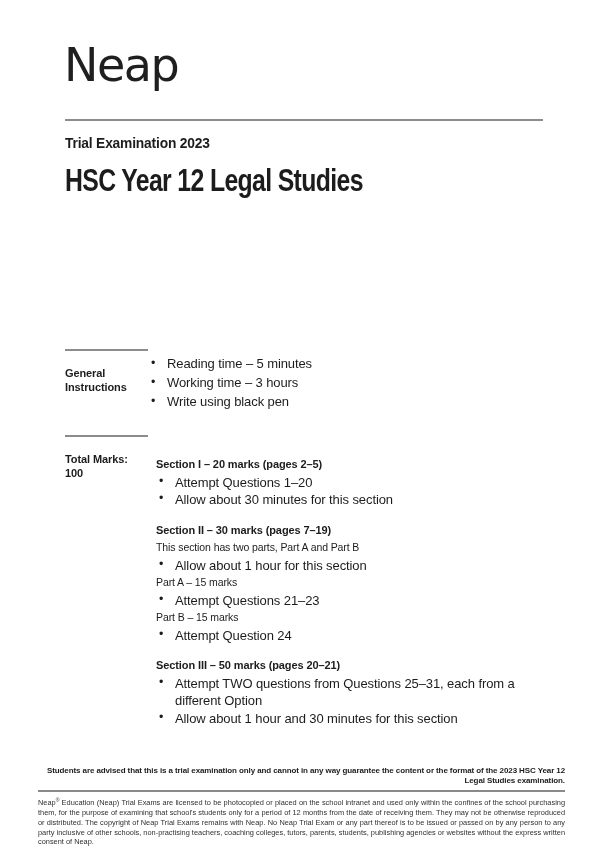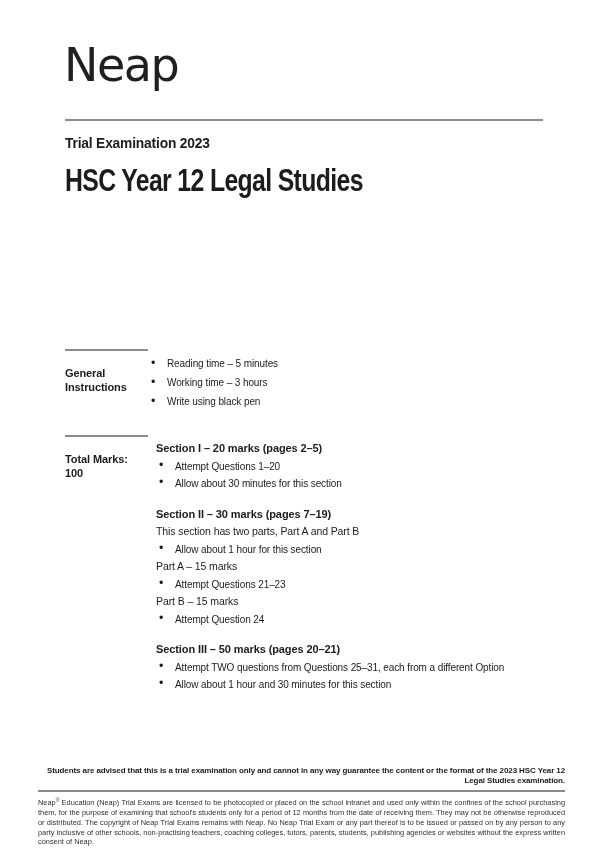--- a/index.html
+++ b/index.html
@@ -48,38 +48,38 @@
     border-top:2px solid #8c8c8c;
     padding-top:15px;
     font-weight:bold; font-size:11px; line-height:14px;
     letter-spacing:-0.1px;
   }
   .info-content { padding-top:5px; width:397px; }
 
   ul.bullet-list { list-style:none; }
   .bullet-item {
     position:relative; padding-left:19px;
-    font-size:10px; line-height:17.5px; letter-spacing:-0.1px;
+    font-size:13px; line-height:17.5px; letter-spacing:-0.1px;
   }
   .bullet-item::before {
     content:"\2022";
     position:absolute; left:3px; top:-1px;
     font-size:12.5px;
   }
   ul.bullet-list .bullet-item { line-height:19px; }
   ul.bullet-list .bullet-item::before { top:0; }
 
   .plain-line {
     font-size:10.5px; line-height:17.5px; letter-spacing:-0.1px;
   }
   .section-heading {
     font-weight:bold; font-size:11px; line-height:17.5px;
     margin-top:13px; letter-spacing:-0.1px;
   }
-  #sections-container .section-heading:first-child { margin-top:0; }
+  #sections-container .section-heading:first-child { margin-top:16px; }
 
   
   #footer {
     position:absolute; top:766px; left:38px; width:527px;
   }
   .advisory {
     font-weight:bold; font-size:8px; line-height:10px;
     text-align:right; color:#1c1c1c; letter-spacing:-0.1px;
   }
   .footer-rule {

